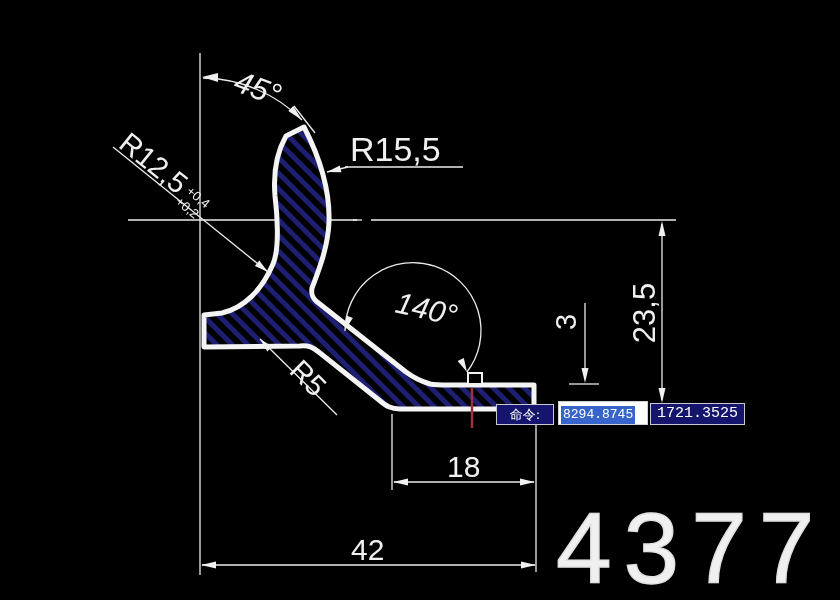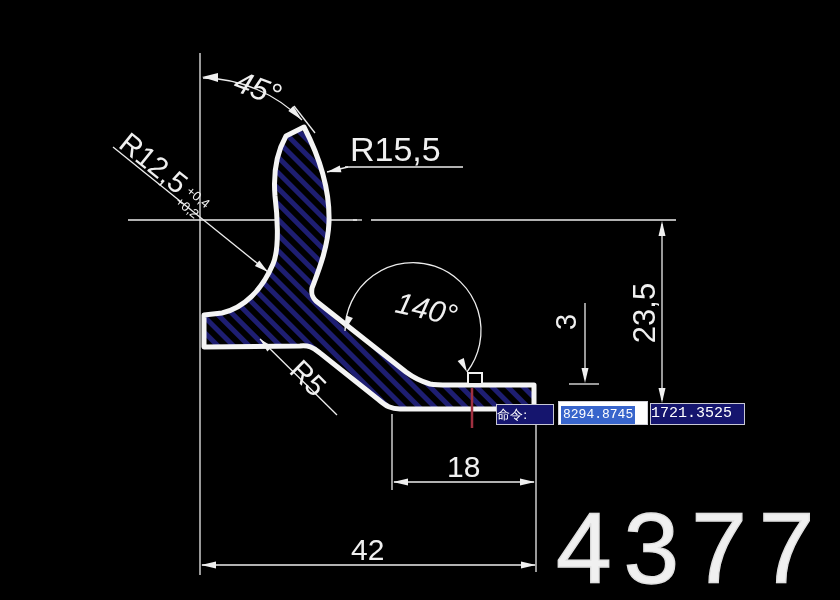--- a/index.html
+++ b/index.html
@@ -3,21 +3,21 @@
 <meta charset="utf-8">
 <style>
   html,body{margin:0;padding:0;background:#000;width:840px;height:600px;overflow:hidden;}
   body{position:relative;font-family:"Liberation Sans",sans-serif;}
   svg{position:absolute;left:0;top:0;}
   svg text{fill:#f0f0f0;font-family:"Liberation Sans",sans-serif;}
   .dimline{stroke:#ececec;stroke-width:1.3;fill:none;}
   .arrow{fill:#f0f0f0;stroke:none;}
   .cmdbox{position:absolute;box-sizing:border-box;border:1px solid #c8c8d4;background:#15156e;
           color:#fff;font-family:"DejaVu Sans",sans-serif;font-size:13px;line-height:19px;
-          white-space:nowrap;overflow:hidden;}
+          text-align:center;white-space:nowrap;overflow:hidden;}
   .coordbox{position:absolute;box-sizing:border-box;background:#fff;border:1px solid #d0d0d8;padding:2px;}
   .coordbox .sel{background:#3865cc;color:#fff;font-family:"Liberation Mono",monospace;
           font-size:13px;line-height:18px;height:18px;padding:0 2px;display:inline-block;}
   .plainfield{font-family:"Liberation Mono",monospace;font-size:15px;line-height:20px;}
 </style>
 </head>
 <body>
 
 <svg width="840" height="600" viewBox="0 0 840 600">
   <defs>

